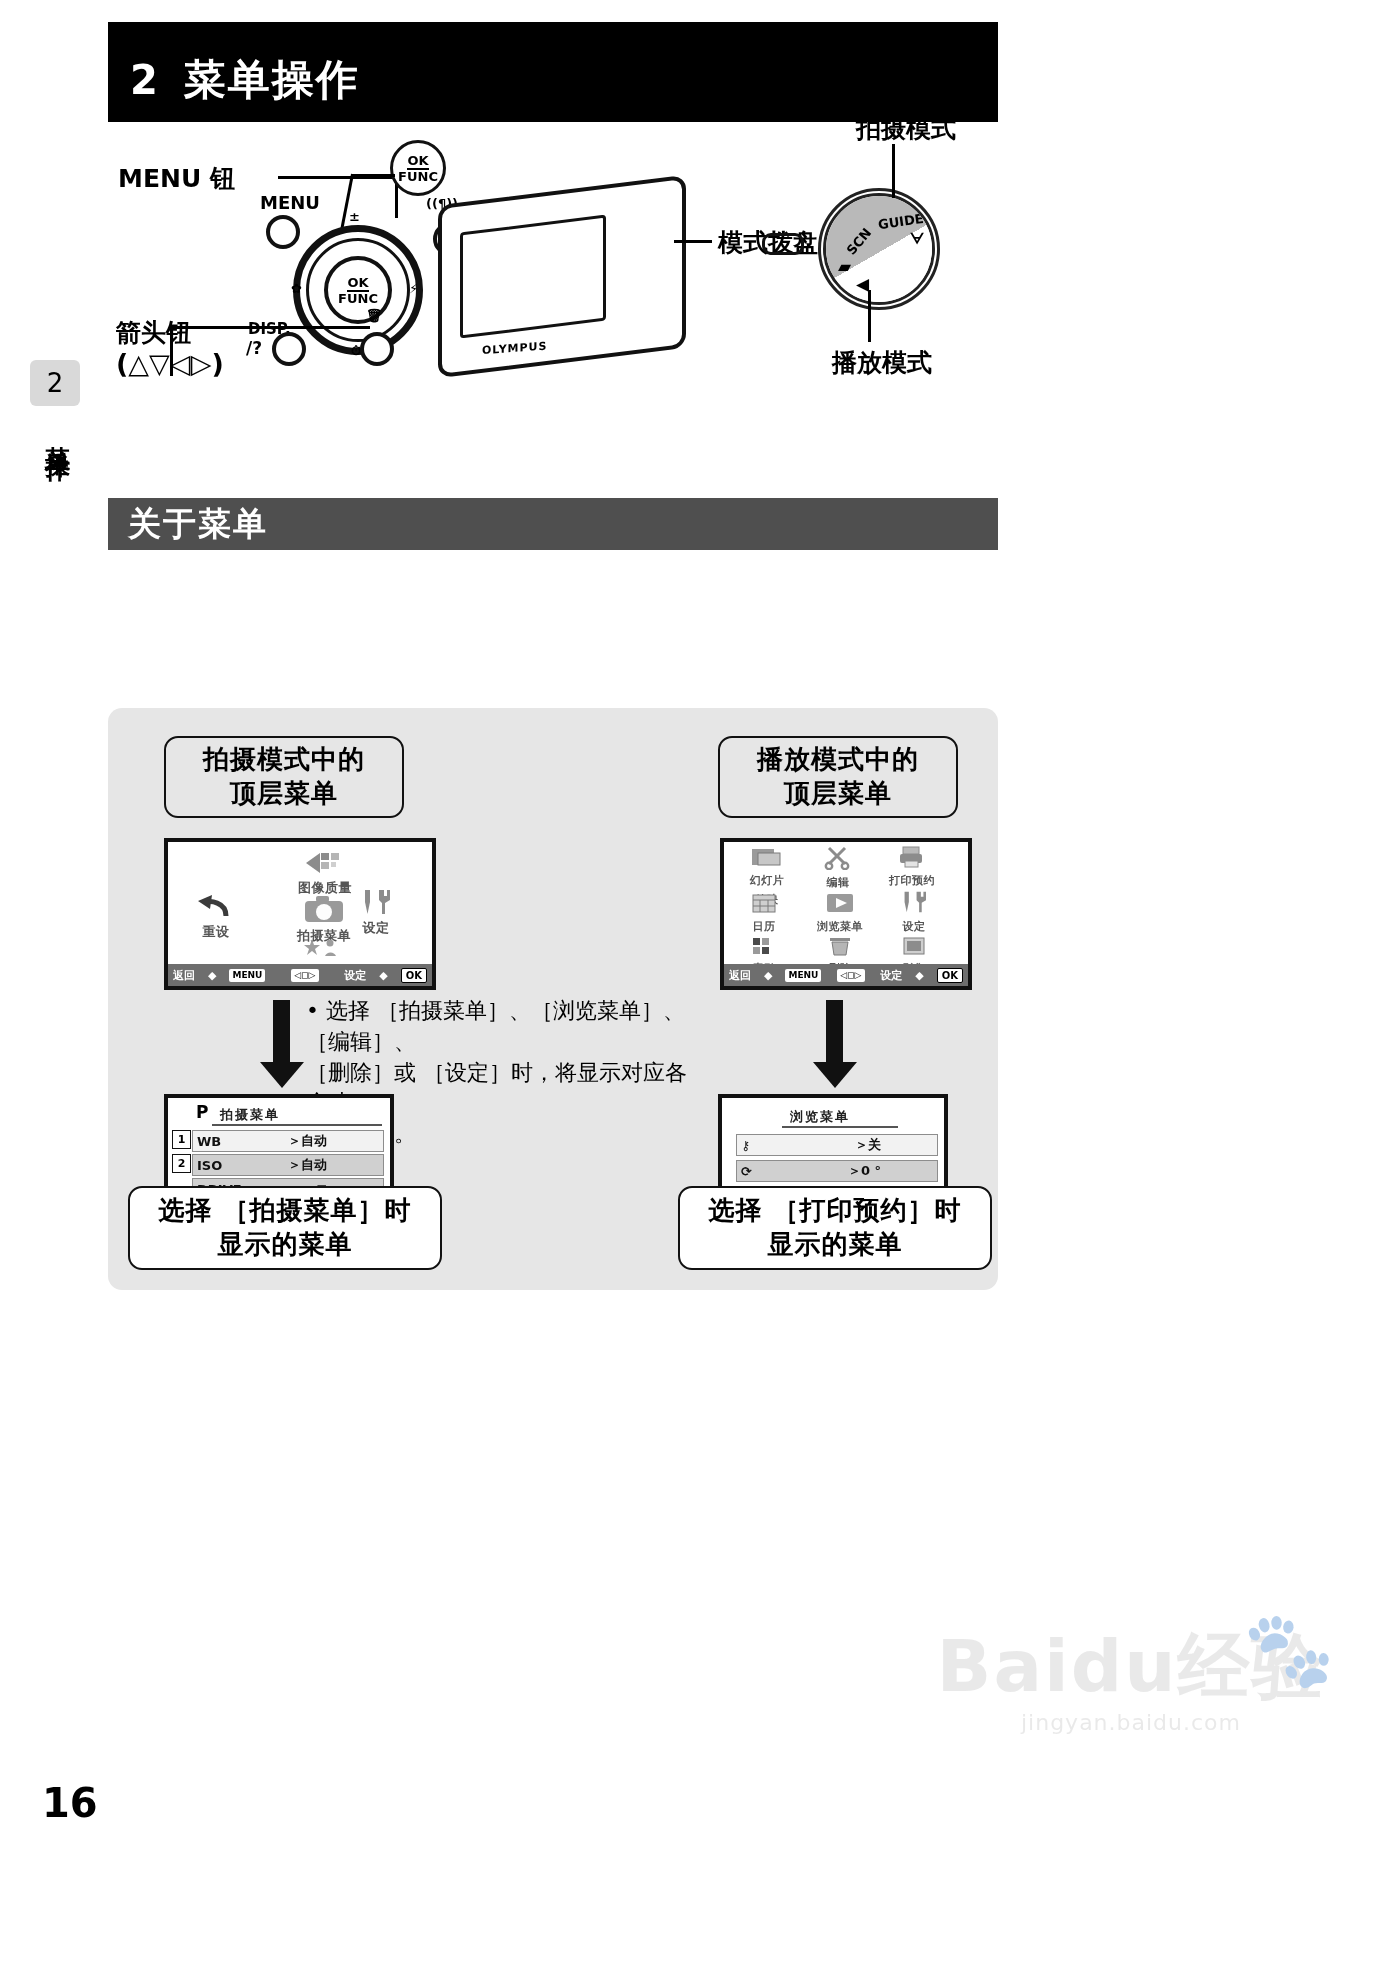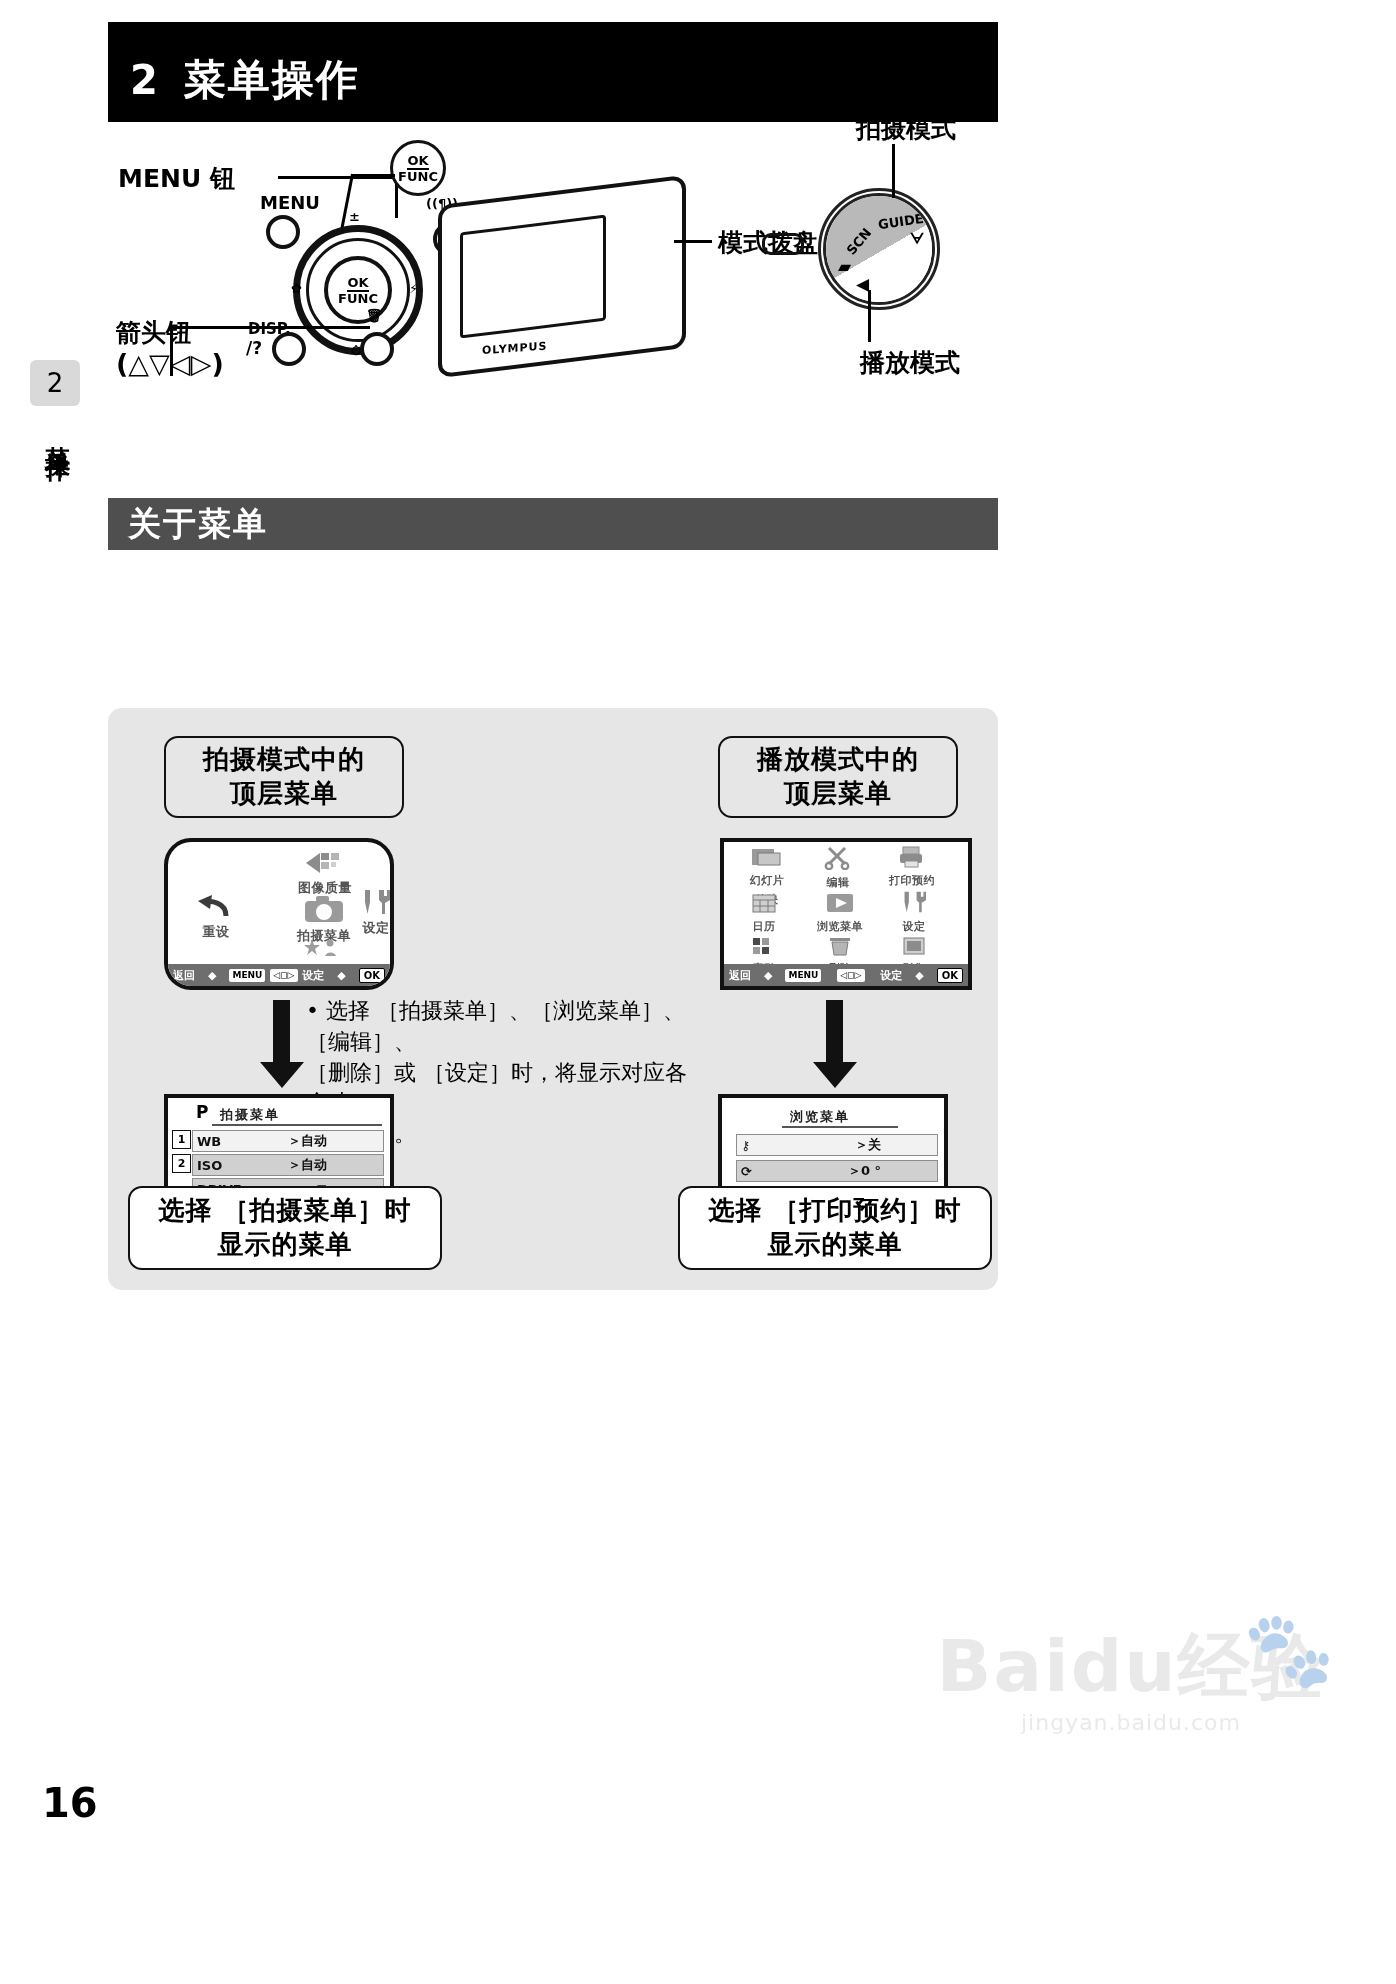--- a/index.html
+++ b/index.html
@@ -241,41 +241,41 @@
       <div class="shade"></div>
       <div class="dtxt" style="left:18px;top:38px;transform:rotate(-50deg);">SCN</div>
       <div class="dtxt" style="left:52px;top:18px;transform:rotate(-8deg);">GUIDE</div>
       <div class="dtxt" style="left:12px;top:60px;font-size:17px;">▰</div>
       <div class="dtxt" style="left:84px;top:34px;font-size:15px;">ᗄ</div>
       <div class="dtxt" style="left:30px;top:78px;font-size:17px;">◀</div>
     </div>
     <div class="leader" style="left:784px;top:14px;width:3px;height:54px;"></div>
     <div class="lbl" style="left:748px;top:-18px;">拍摄模式</div>
     <div class="leader" style="left:760px;top:160px;width:3px;height:52px;"></div>
-    <div class="lbl" style="left:724px;top:216px;margin-left:28px;">播放模式</div>
+    <div class="lbl" style="left:724px;top:216px;">播放模式</div>
   </div>
 
   <div class="section-bar">
     <span>关于菜单</span>
   </div>
 
 
   <div class="panel">
 
     <div class="cap-box" style="left:56px;top:28px;width:236px;height:78px;">
       <div>拍摄模式中的</div>
       <div>顶层菜单</div>
     </div>
 
     <div class="cap-box" style="left:610px;top:28px;width:236px;height:78px;">
       <div>播放模式中的</div>
       <div>顶层菜单</div>
     </div>
 
-    <div class="lcd" style="left:56px;top:130px;width:230px;height:152px;border-radius:27px;">
+    <div class="lcd" style="left:56px;top:130px;width:272px;height:152px;">
       <div class="lcd-inner">
         <div class="tm-item" style="left:112px;top:8px;width:90px;">
           <svg class="ic" width="42" height="26" viewBox="0 0 42 26">
             <polygon points="2,13 16,3 16,23" fill="#8c8c8c"></polygon>
             <rect x="17" y="3" width="8" height="7" fill="#8c8c8c"></rect>
             <rect x="27" y="3" width="8" height="7" fill="#b5b5b5"></rect>
             <rect x="17" y="12" width="8" height="7" fill="#b5b5b5"></rect>
             <rect x="27" y="12" width="5" height="5" fill="#cfcfcf"></rect>
           </svg>
           <span class="tm-label">图像质量</span>

